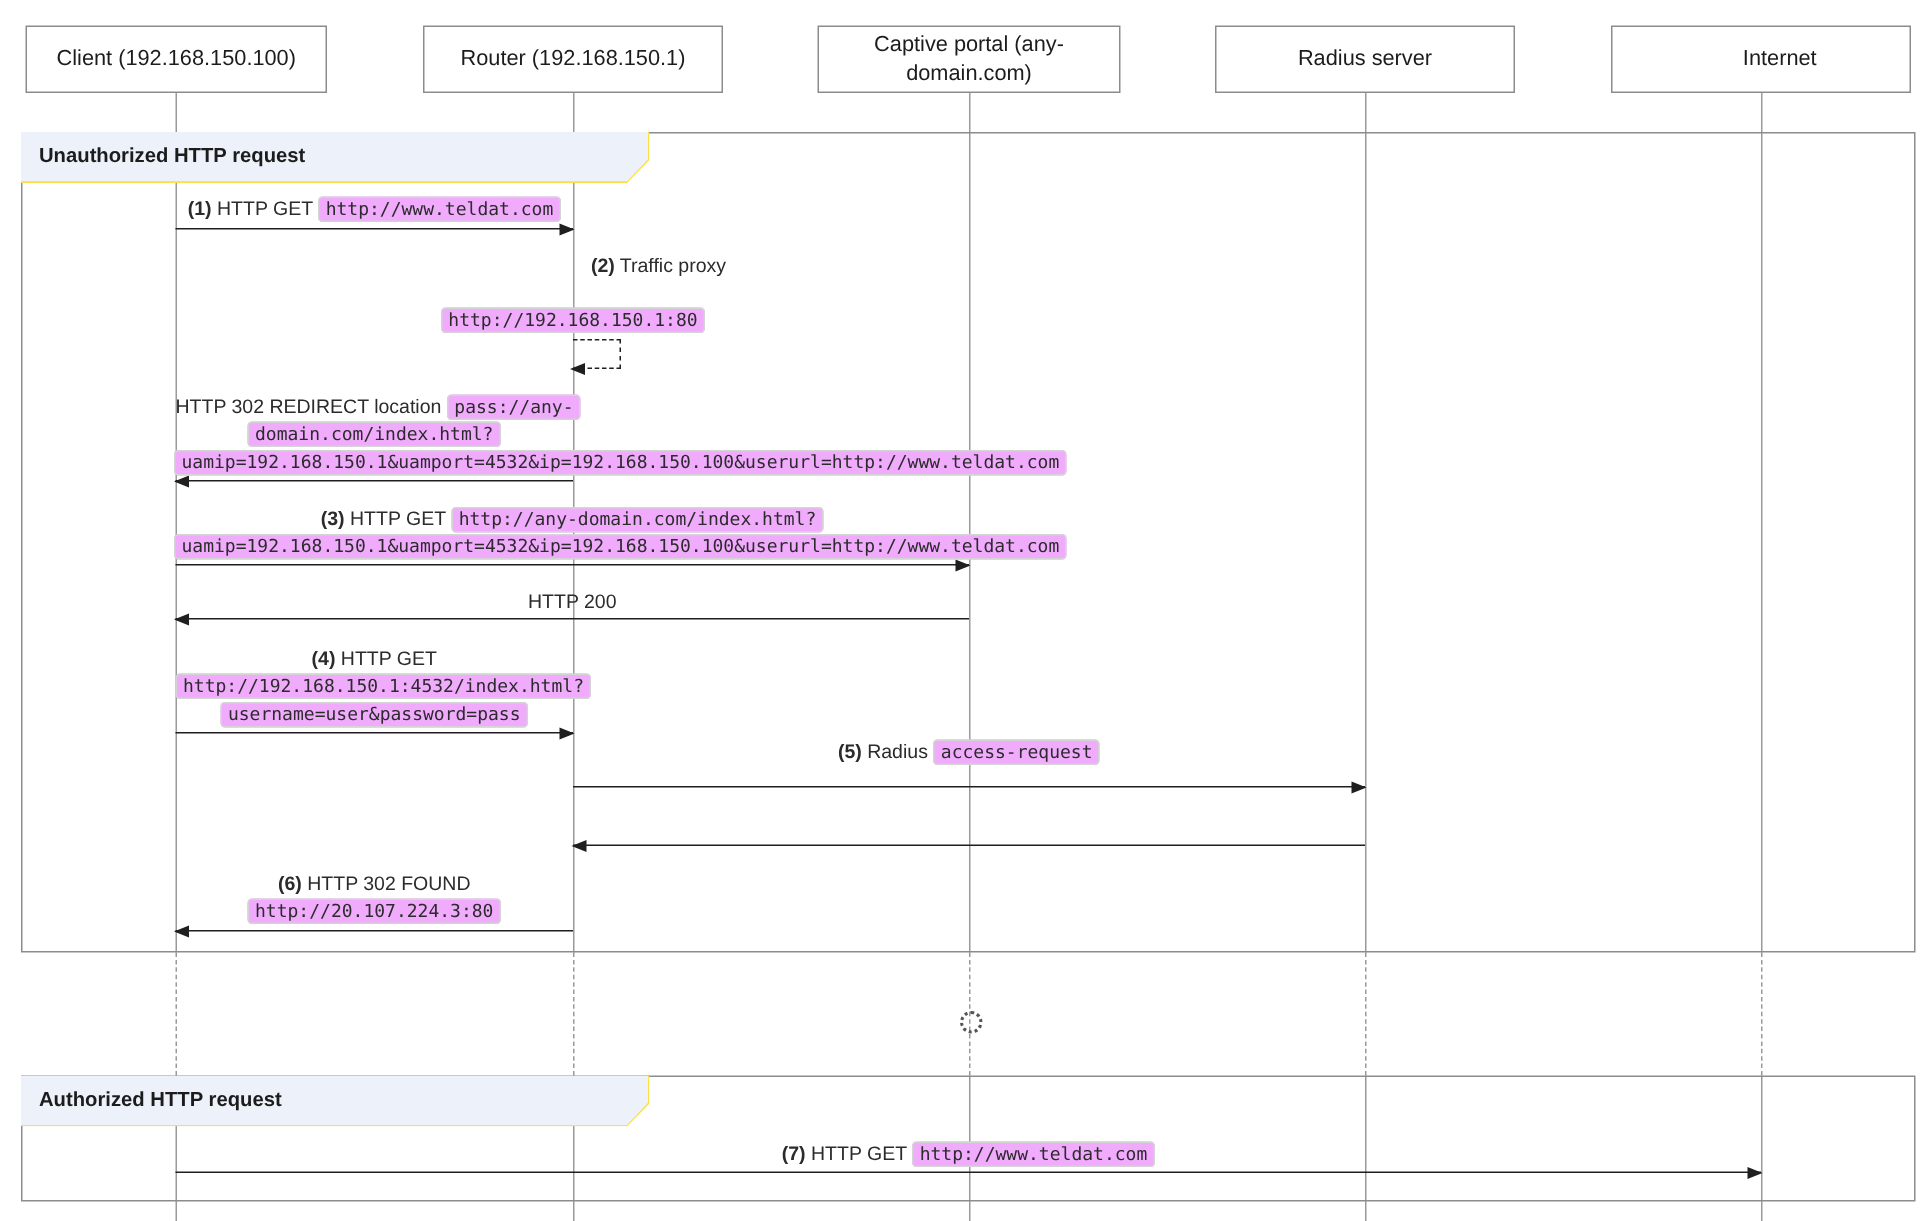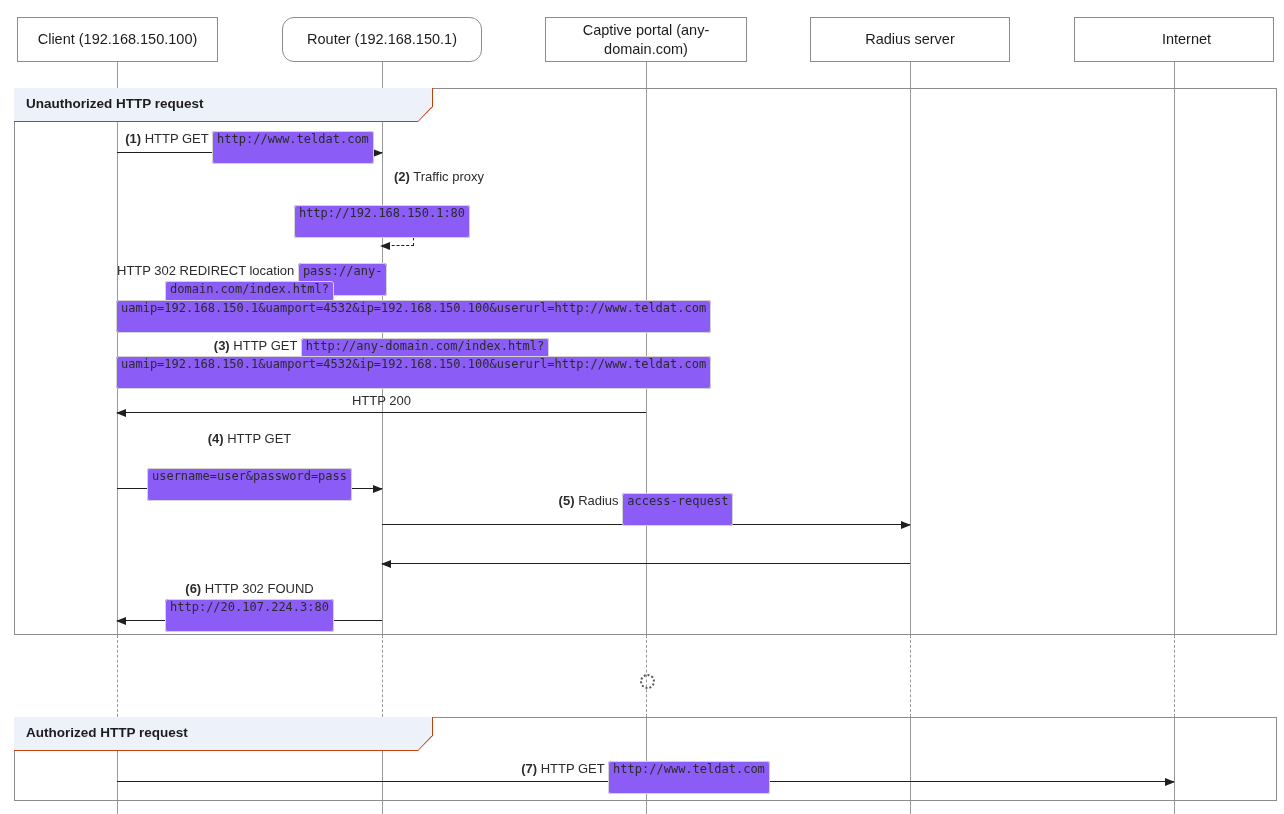--- a/index.html
+++ b/index.html
@@ -9,36 +9,36 @@
   }
   .participant{
     position:absolute;top:17px;height:45px;box-sizing:border-box;background:#fff;
     border:1px solid #8c8c8c;display:flex;align-items:center;justify-content:center;
     text-align:center;font-size:14.5px;color:#1c1c1c;z-index:5;padding:0 12px;line-height:19px;
   }
   .lifeline{position:absolute;width:0;border-left:1px solid #9a9a9a;z-index:0;}
   .lifeline.dashed{border-left-style:dashed;}
   .frame{position:absolute;border:1px solid #8c8c8c;z-index:1;box-sizing:border-box;}
   .frame-tab{
-    position:absolute;top:-1px;left:-1px;width:419px;height:34px;background:#c2410c;z-index:2;
+    position:absolute;top:-1px;left:-1px;width:419px;height:34px;background:#fde047;z-index:2;
     clip-path:polygon(0 0,100% 0,100% 55%,calc(100% - 15px) 100%,0 100%);
   }
   .frame-tab-inner{
     position:absolute;left:0;top:0;right:1px;bottom:1px;background:#edf1f9;
     clip-path:polygon(0 0,100% 0,100% 55%,calc(100% - 14px) 100%,0 100%);
     font-size:13.5px;font-weight:bold;color:#1c1c1c;line-height:32px;padding-left:12px;box-sizing:border-box;
   }
   .row{
     position:absolute;text-align:center;font-size:13px;line-height:17.5px;
     white-space:nowrap;z-index:4;color:#2b2b2b;
   }
   .num{font-weight:bold;}
   .code{
-    font-family:"DejaVu Sans Mono",monospace;font-size:12px;background:#8b5cf6;
-    border:1px solid #d4d4d4;border-radius:3px;padding:0 4px 17px 4px;color:#2b2b2b;white-space:nowrap;
+    font-family:"DejaVu Sans Mono",monospace;font-size:12px;background:#f0abfc;
+    border:1px solid #d4d4d4;border-radius:3px;padding:0 4px 1px 4px;color:#2b2b2b;white-space:nowrap;
   }
   .msg-line{position:absolute;height:0;border-top:1.3px solid #1f1f1f;z-index:3;}
   .msg-line.right::after{
     content:"";position:absolute;right:-1px;top:-4px;width:0;height:0;
     border-left:10px solid #1f1f1f;border-top:4.5px solid transparent;border-bottom:4.5px solid transparent;
   }
   .msg-line.left::before{
     content:"";position:absolute;left:-1px;top:-4px;width:0;height:0;
     border-right:10px solid #1f1f1f;border-top:4.5px solid transparent;border-bottom:4.5px solid transparent;
   }
@@ -85,21 +85,21 @@
   </div>
   <div class="frame" style="left:14px;top:717px;width:1263px;height:84px;">
     <div class="frame-tab">
       <div class="frame-tab-inner">Authorized HTTP request</div>
     </div>
   </div>
 
   <div class="participant" style="left:17px;width:201px;">
     <span>Client (192.168.150.100)</span>
   </div>
-  <div class="participant" style="left:282px;width:200px;border-radius:12px;">
+  <div class="participant" style="left:282px;width:200px;">
     <span>Router (192.168.150.1)</span>
   </div>
   <div class="participant" style="left:545px;width:202px;">
     <span>Captive portal (any-domain.com)</span>
   </div>
   <div class="participant" style="left:810px;width:200px;">
     <span>Radius server</span>
   </div>
   <div class="participant" style="left:1074px;width:200px;padding-left:37px;">
     <span>Internet</span>
@@ -145,20 +145,23 @@
 
   <div class="row" style="left:117px;width:529px;top:392px;">
     <span>HTTP 200</span>
   </div>
   <div class="msg-line left" style="left:117px;top:412px;width:529px;"></div>
 
   <div class="row" style="left:117px;width:265px;top:430px;">
     <span class="num">(4)</span>
     <span>HTTP GET</span>
   </div>
+  <div class="row" style="left:117px;width:265px;top:448px;">
+    <span class="code">http://192.168.150.1:4532/index.html?</span>
+  </div>
   <div class="row" style="left:117px;width:265px;top:467px;">
     <span class="code">username=user&amp;password=pass</span>
   </div>
   <div class="msg-line right" style="left:117px;top:488px;width:265px;"></div>
 
   <div class="row" style="left:382px;width:528px;top:492px;">
     <span class="num">(5)</span>
     <span>Radius</span>
     <span class="code">access-request</span>
   </div>

